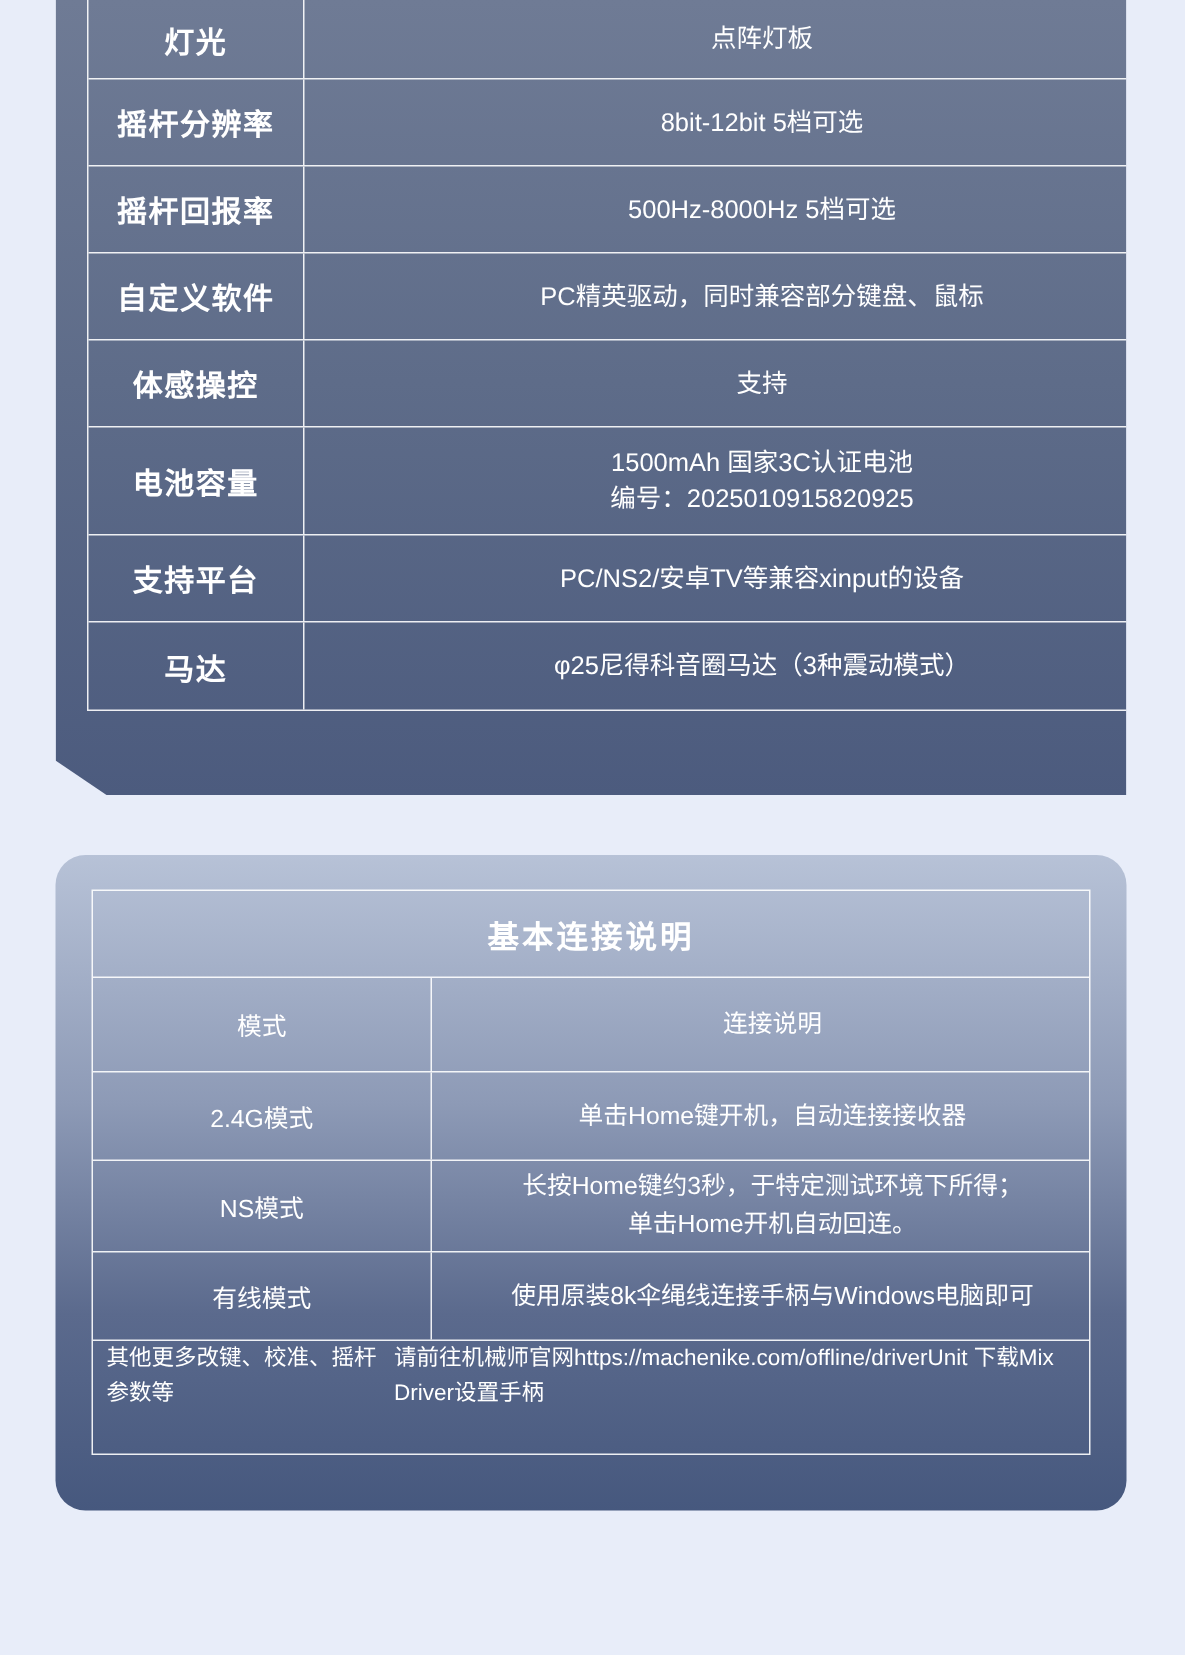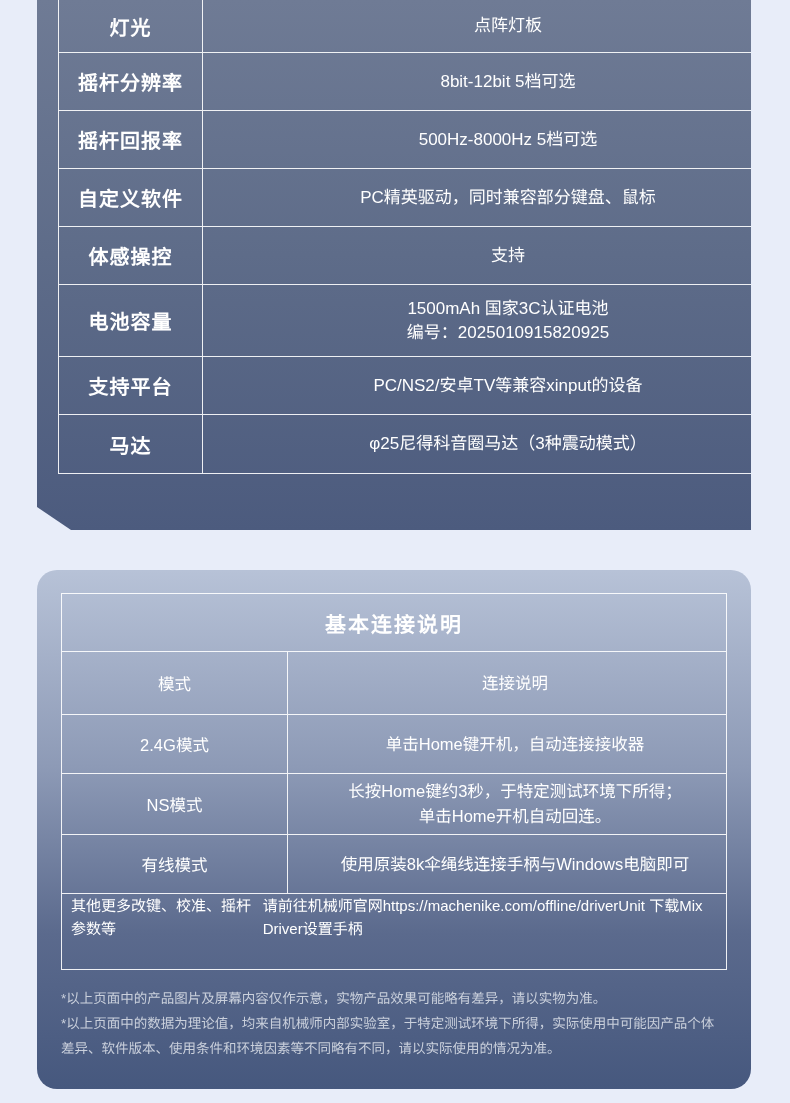--- a/index.html
+++ b/index.html
@@ -40,21 +40,21 @@
   }
   .spec-value{
     flex:1;
     display:flex;flex-direction:column;align-items:center;justify-content:center;
     color:#ffffff;font-size:17px;font-weight:400;
     line-height:24px;text-align:center;
   }
   
   .conn-card{
     margin:40px 0 0 37px;
-    width:714px;height:519px;
+    width:714px;height:437px;
     border-radius:20px;
     background:linear-gradient(180deg,#b7c2d7 0%,#8d9ab6 38%,#5b6a8d 70%,#46587e 100%);
     box-sizing:border-box;
     padding:23px 24px 0 24px;
   }
   .conn-table{
     width:666px;
     border:1.5px solid rgba(255,255,255,.9);
     box-sizing:border-box;
   }
@@ -179,19 +179,15 @@
         <div class="conn-desc">使用原装8k伞绳线连接手柄与Windows电脑即可</div>
       </div>
 
       <div class="conn-foot">
         <span>其他更多改键、校准、摇杆参数等</span>
         <span>请前往机械师官网https://machenike.com/offline/driverUnit 下载Mix Driver设置手柄</span>
       </div>
 
     </div>
 
-    <div class="disclaimer">
-      <p>*以上页面中的产品图片及屏幕内容仅作示意，实物产品效果可能略有差异，请以实物为准。</p>
-      <p>*以上页面中的数据为理论值，均来自机械师内部实验室，于特定测试环境下所得，实际使用中可能因产品个体差异、软件版本、使用条件和环境因素等不同略有不同，请以实际使用的情况为准。</p>
-    </div>
   </section>
 
 </div>
 
 </body></html>

